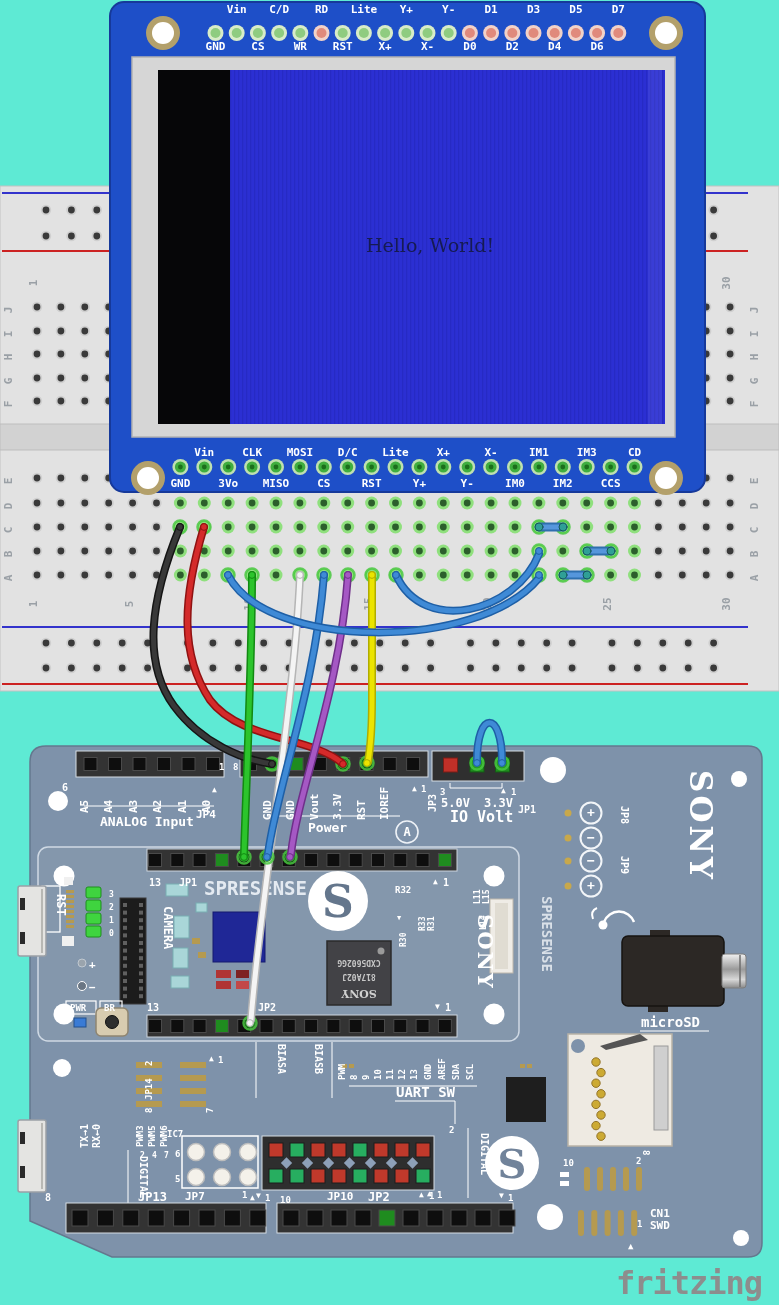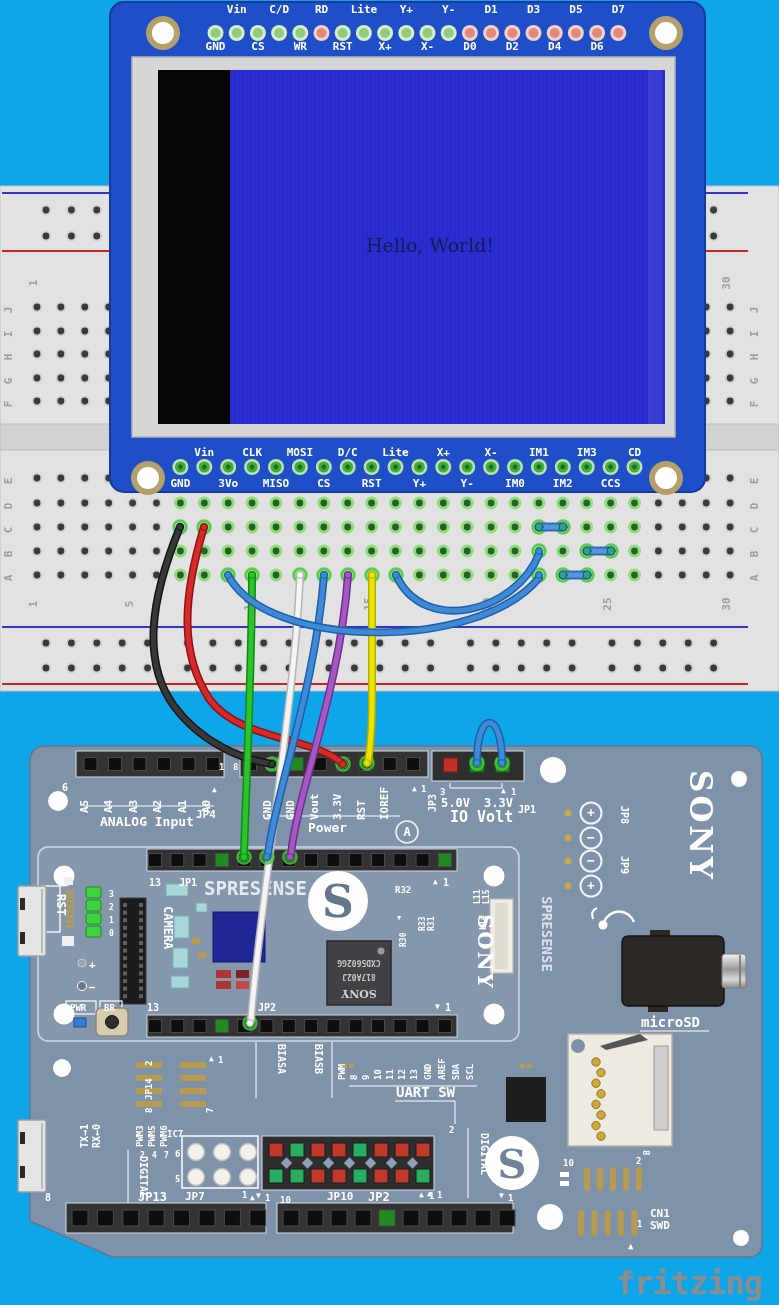--- a/index.html
+++ b/index.html
@@ -1,16 +1,16 @@
 <!DOCTYPE html>
 <html><head>
 <meta charset="utf-8">
 <style>
   html,body{margin:0;padding:0;background:#ffffff;}
-  #stage{position:relative;width:779px;height:1305px;background:#0ea5e9;overflow:hidden;
+  #stage{position:relative;width:779px;height:1305px;background:#5eead4;overflow:hidden;
          font-family:"DejaVu Sans Mono",monospace;}
   svg{display:block}
   text{user-select:none}
 </style>
 </head>
 <body>
 
 <div id="stage">
   <svg id="scene" width="779" height="1305" viewBox="0 0 779 1305">
       <defs>

